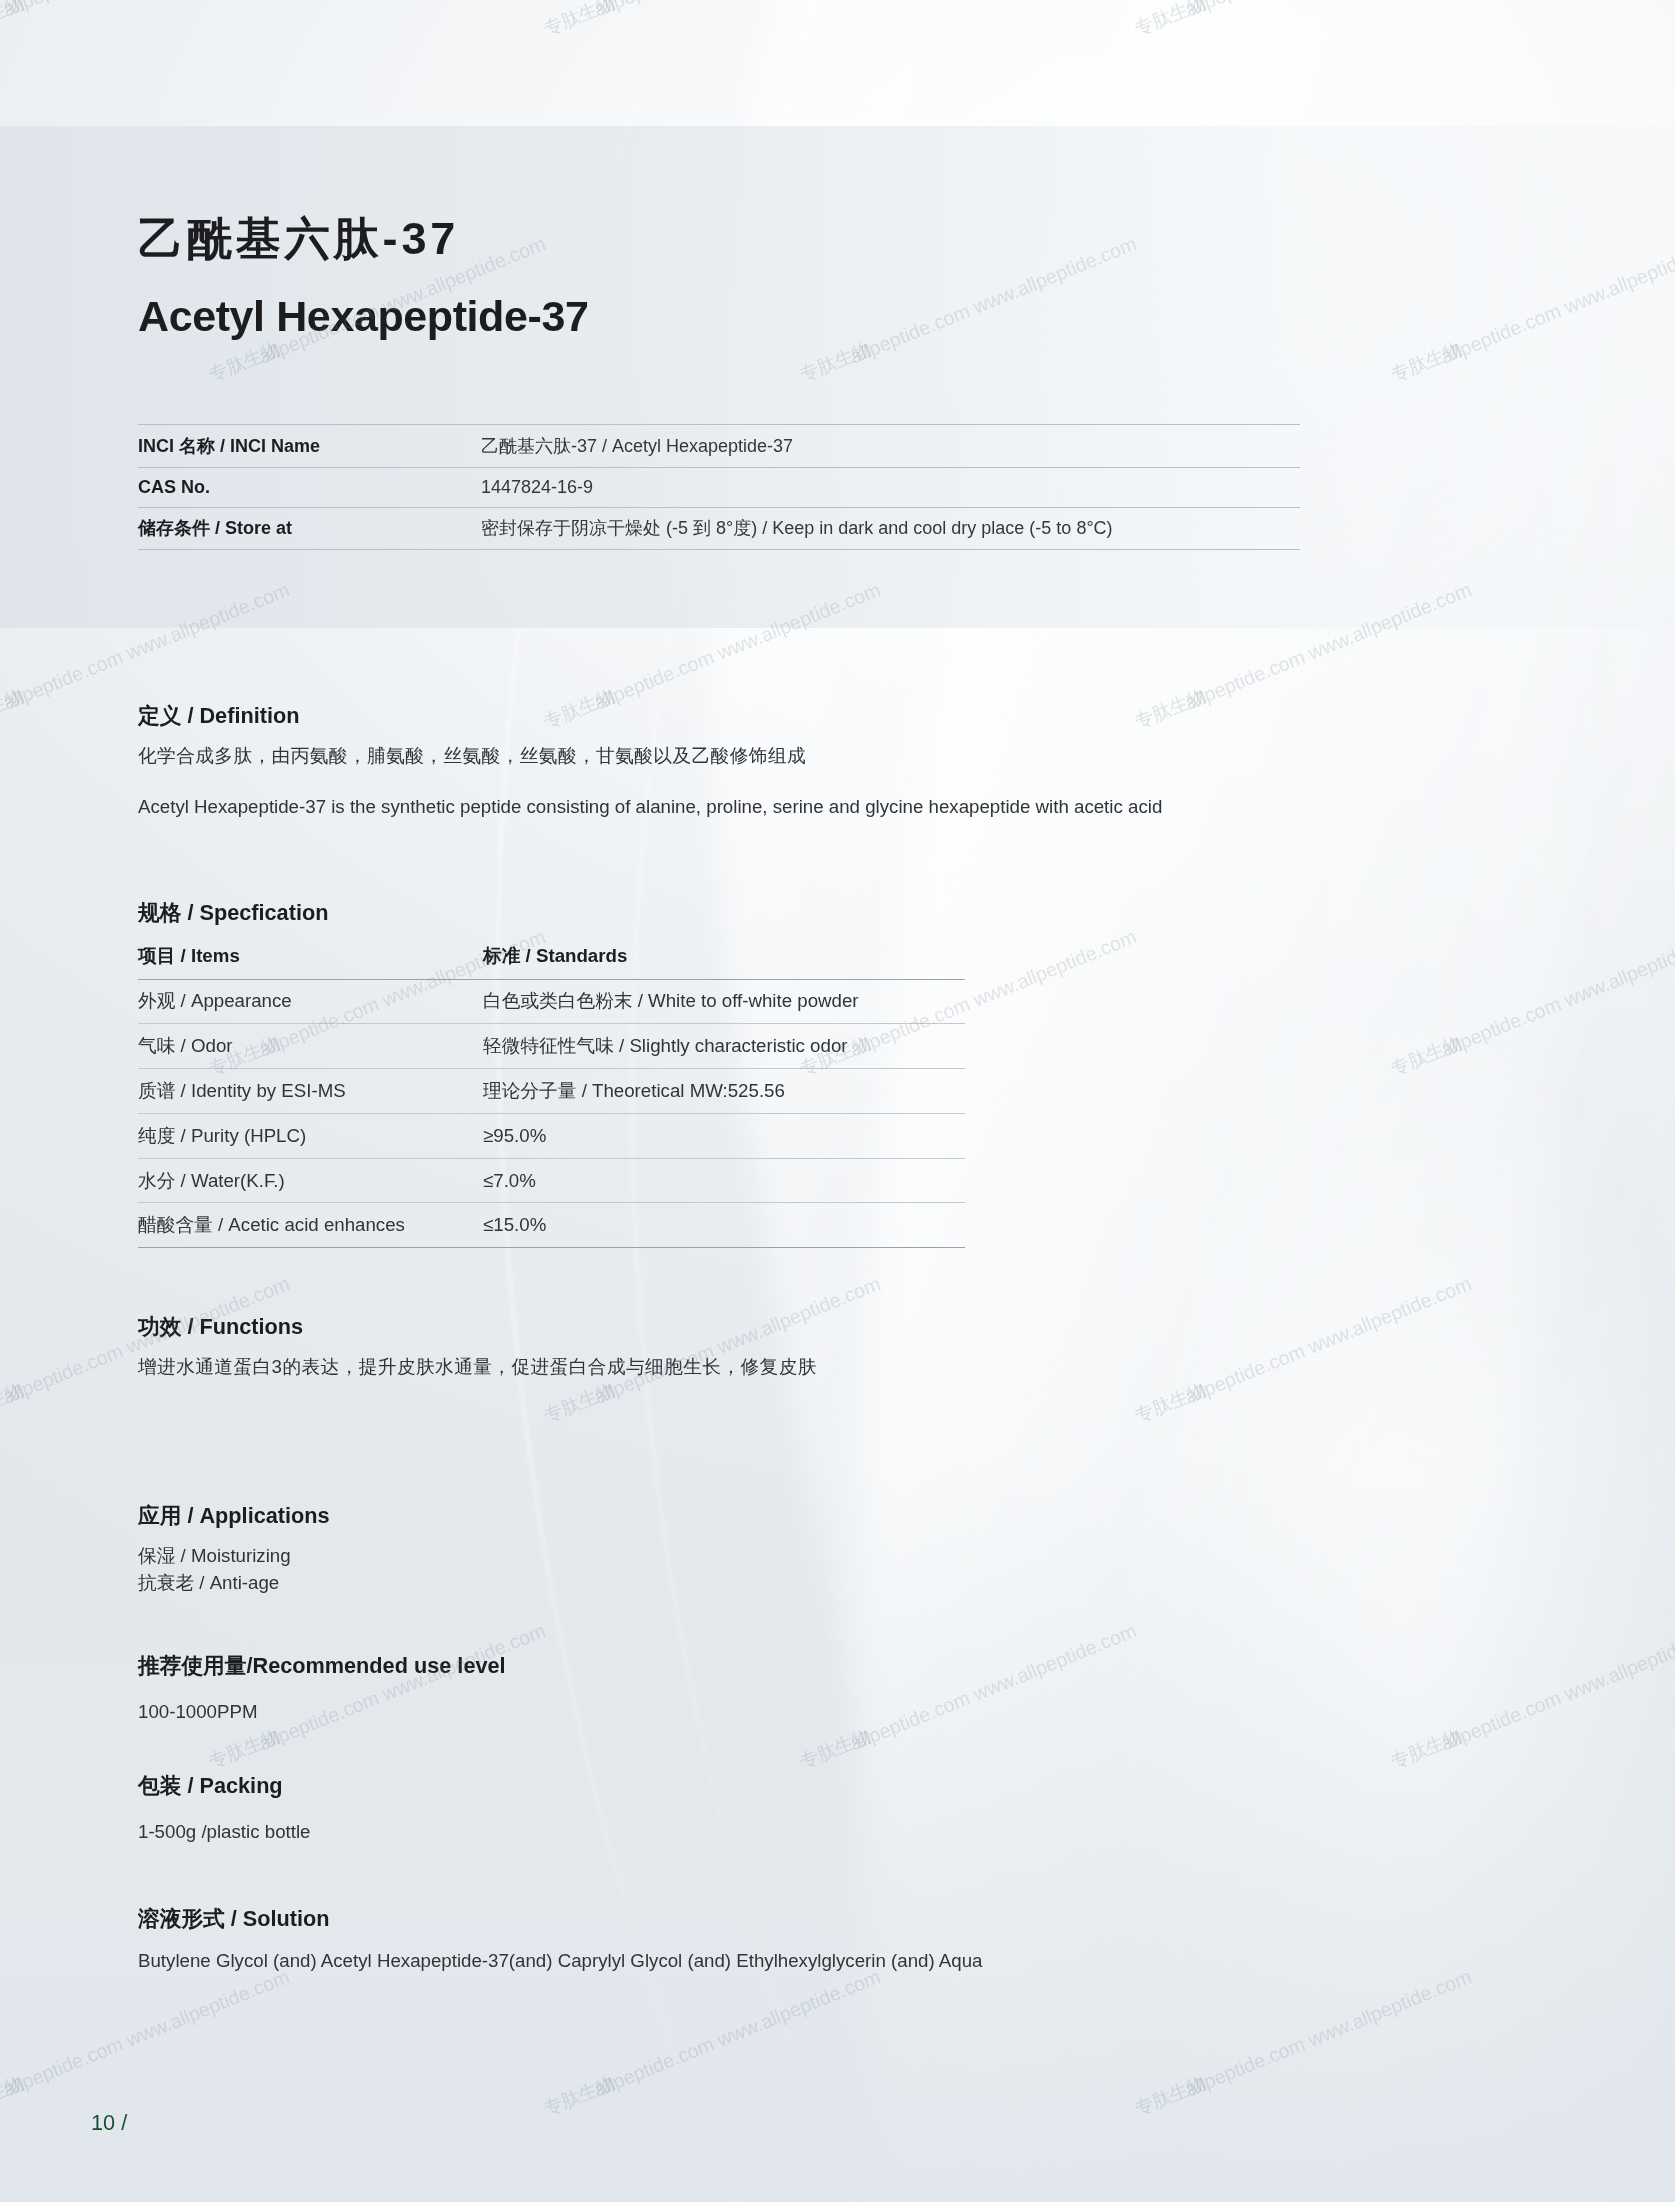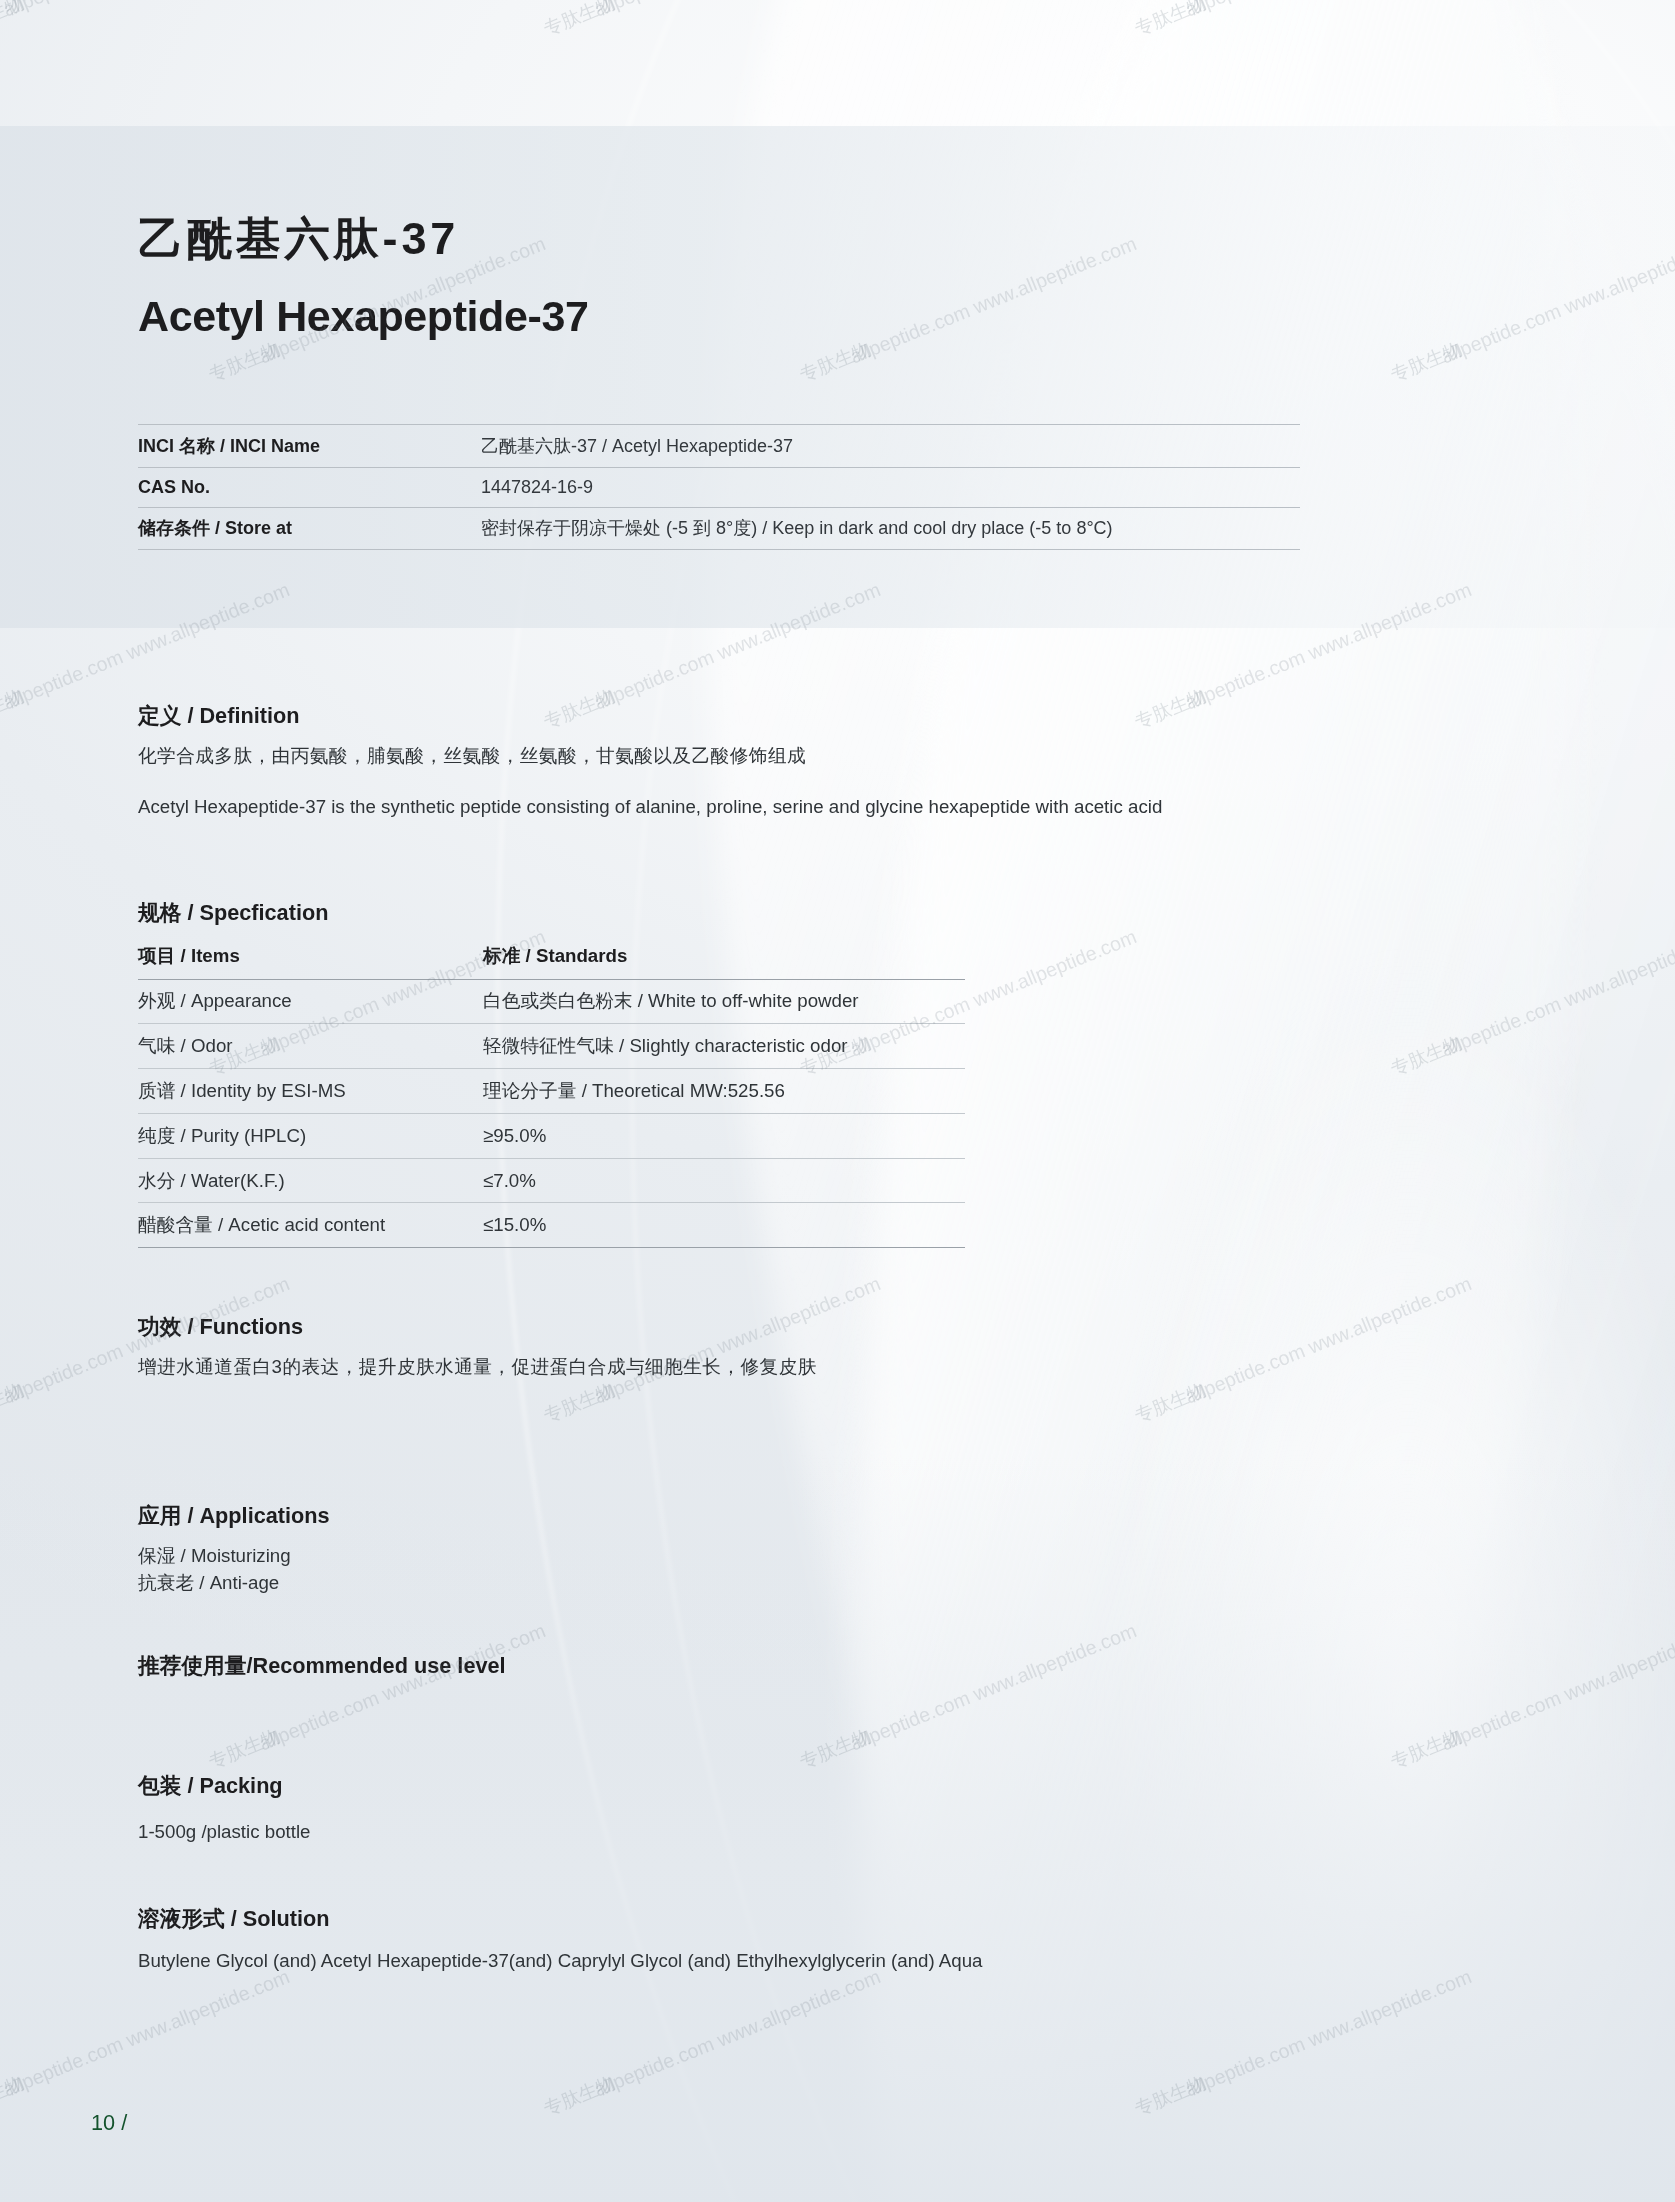--- a/index.html
+++ b/index.html
@@ -291,40 +291,41 @@
         </tr>
         <tr>
           <td>纯度 / Purity (HPLC)</td>
           <td>≥95.0%</td>
         </tr>
         <tr>
           <td>水分 / Water(K.F.)</td>
           <td>≤7.0%</td>
         </tr>
         <tr>
-          <td>醋酸含量 / Acetic acid content</td>
+          <td>醋酸含量 / Acetic acid enhances</td>
           <td>≤15.0%</td>
         </tr>
       </tbody>
     </table>
   </div>
 
   <div class="section" style="top:1312px;">
     <div class="sec-title">功效 / Functions</div>
     <div class="sec-line cn">增进水通道蛋白3的表达，提升皮肤水通量，促进蛋白合成与细胞生长，修复皮肤</div>
   </div>
 
   <div class="section" style="top:1501px;">
     <div class="sec-title">应用 / Applications</div>
     <div class="sec-line">保湿 / Moisturizing</div>
     <div class="sec-line">抗衰老 / Anti-age</div>
   </div>
 
   <div class="section" style="top:1651px;">
     <div class="sec-title">推荐使用量/Recommended use level</div>
+    <div class="sec-line" style="margin-top:17.7px;">100-1000PPM</div>
   </div>
 
   <div class="section" style="top:1771px;">
     <div class="sec-title">包装 / Packing</div>
     <div class="sec-line" style="margin-top:17.7px;">1-500g /plastic bottle</div>
   </div>
 
   <div class="section" style="top:1904px;">
     <div class="sec-title">溶液形式 / Solution</div>
     <div class="sec-line" style="margin-top:13.8px;">Butylene Glycol (and) Acetyl Hexapeptide-37(and) Caprylyl Glycol (and) Ethylhexylglycerin (and) Aqua</div>

